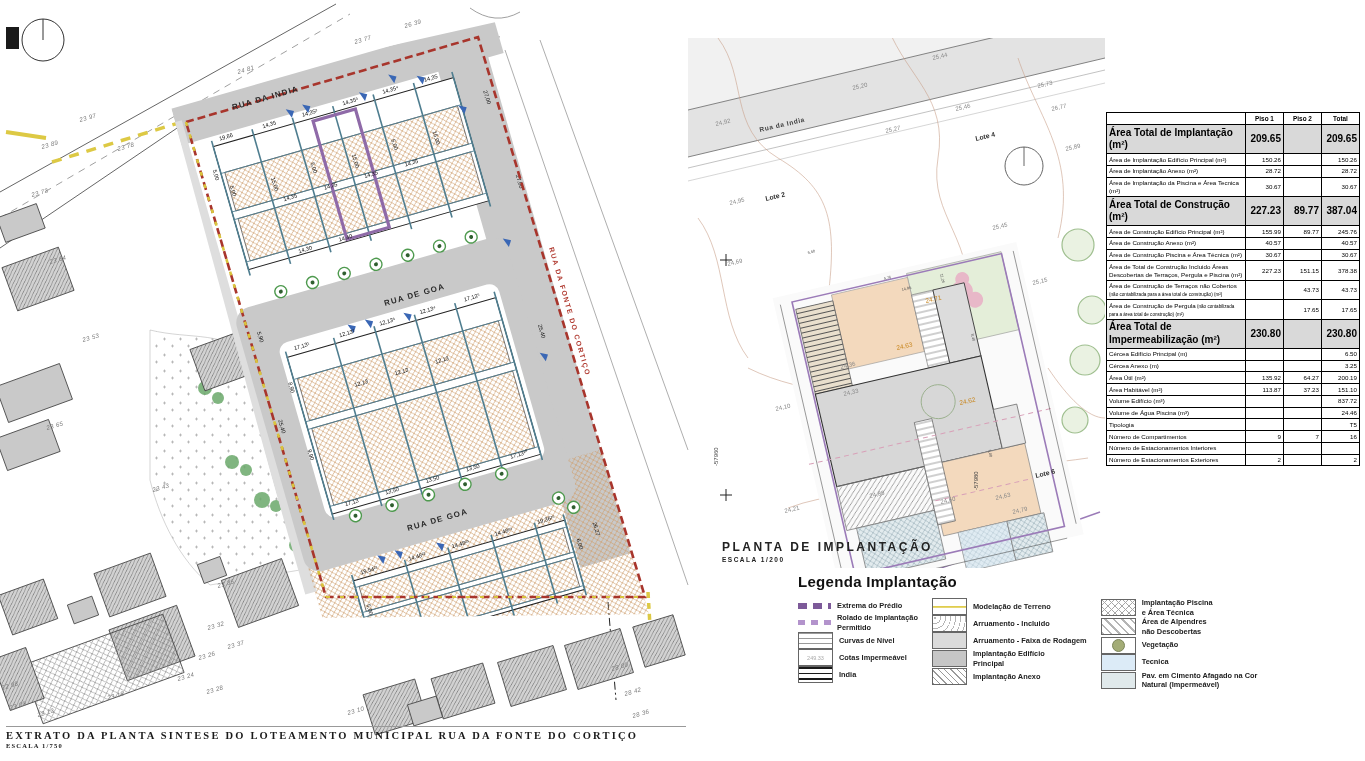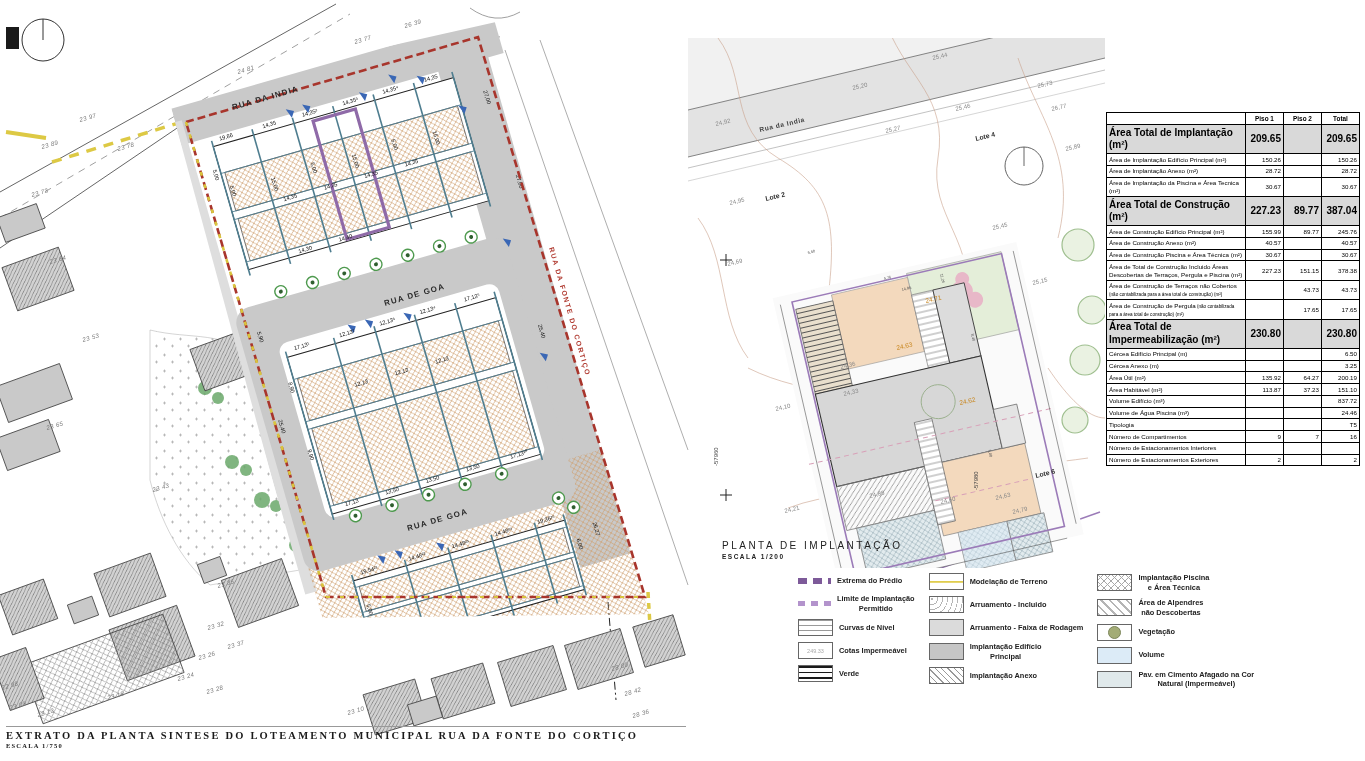--- a/index.html
+++ b/index.html
@@ -12,21 +12,21 @@
   .dim{font-size:5.6px;fill:#111;}
   .ctr{font-size:6px;fill:#8a8a8a;}
   .zl{font-size:6.5px;fill:#c8861e;}
   .lote{font-size:6.8px;fill:#333;font-weight:bold;}
   .coord{font-size:6px;fill:#444;}
   .tinyd{font-size:3.9px;fill:#555;}
   .streetm{font-size:6.6px;font-weight:bold;fill:#444;letter-spacing:.6px;}
 
   
   #mid-title{position:absolute;left:722px;top:540px;}
-  #mid-title .t1{font-size:10px;font-weight:normal;letter-spacing:2.5px;color:#222;}
+  #mid-title .t1{font-size:12px;font-weight:bold;letter-spacing:2.5px;color:#222;}
   #mid-title .t2{font-size:6.5px;font-weight:bold;letter-spacing:1.5px;color:#222;margin-top:2px;}
 
   
   #footer-title{position:absolute;left:6px;top:726px;width:680px;border-top:1px solid #999;padding-top:3px;font-family:Liberation Serif, serif;}
   #footer-title .t1{font-size:10.5px;font-weight:bold;letter-spacing:2.2px;color:#1a1a1a;white-space:nowrap;}
   #footer-title .t2{font-size:6.5px;font-weight:bold;letter-spacing:1.2px;color:#1a1a1a;margin-top:1px;}
 
   
   #areas-table{position:absolute;left:1106px;top:109px;width:254px;}
   #areas-table .ttl{background:#d6d6d6;border:1px solid #000;text-align:center;
@@ -36,21 +36,21 @@
   #areas-table th{text-align:center;font-weight:bold;font-size:6.4px;}
   #areas-table td.lb{text-align:left;}
   #areas-table td.v{text-align:right;width:33px;white-space:nowrap;}
   #areas-table tr.sec td{background:#d9d9d9;font-size:10px;font-weight:bold;}
   #areas-table .nt{font-size:4.6px;}
 
   
   #legend{position:absolute;left:798px;top:573px;width:565px;}
   #legend .lt{font-size:15px;font-weight:bold;color:#111;margin-bottom:8px;letter-spacing:.3px;}
   #legend .cols{display:flex;gap:14px;align-items:flex-start;}
-  #legend .col{display:flex;flex-direction:column;gap:6px;text-align:center;}
+  #legend .col{display:flex;flex-direction:column;}
   #legend .item{display:flex;align-items:center;gap:6px;}
   #legend .lab{font-size:7.4px;font-weight:bold;color:#222;white-space:pre-line;line-height:1.3;}
   .sw{width:33px;height:15px;flex:0 0 33px;border:1px solid #666;background:#fff;position:relative;
       display:flex;align-items:center;justify-content:center;}
   .sw.extrema{border:none;background-image:repeating-linear-gradient(90deg,#7d5a99 0 9px,transparent 9px 15px);
       background-size:33px 6px;background-position:0 5px;background-repeat:no-repeat;}
   .sw.limite{border:none;background-image:repeating-linear-gradient(90deg,#b393cc 0 7px,transparent 7px 13px);
       background-size:33px 5px;background-position:0 5px;background-repeat:no-repeat;}
   .sw.curvas{background-image:repeating-linear-gradient(180deg,#9a9a9a 0 1px,transparent 1px 5px);}
   .sw.cotas .swt{font-size:5.5px;color:#aaa;}
@@ -614,44 +614,45 @@
             <td class="lb">Número de Estacionamentos Exteriores</td>
             <td class="v">2</td>
             <td class="v"></td>
             <td class="v">2</td>
           </tr>
         </tbody>
     </table>
   </div>
 
   <div id="legend">
+    <div class="lt">Legenda Implantação</div>
     <div class="cols" id="legend-cols">
         <div class="col">
           <div class="item">
             <div class="sw extrema"></div>
             <div class="lab">Extrema do Prédio</div>
           </div>
           <div class="item">
             <div class="sw limite"></div>
-            <div class="lab">Limite de Implantação
+            <div class="lab">Rolado de Implantação
 Permitido</div>
           </div>
           <div class="item">
             <div class="sw curvas"></div>
             <div class="lab">Curvas de Nível</div>
           </div>
           <div class="item">
             <div class="sw cotas">
               <span class="swt">249.33</span>
             </div>
             <div class="lab">Cotas Impermeável</div>
           </div>
           <div class="item">
             <div class="sw muros"></div>
-            <div class="lab">Verde</div>
+            <div class="lab">India</div>
           </div>
         </div>
         <div class="col">
           <div class="item">
             <div class="sw modelacao"></div>
             <div class="lab">Modelação de Terreno</div>
           </div>
           <div class="item">
             <div class="sw passeio"></div>
             <div class="lab">Arruamento - Incluido</div>
@@ -682,21 +683,21 @@
 não Descobertas</div>
           </div>
           <div class="item">
             <div class="sw vegetacao">
               <span class="veg"></span>
             </div>
             <div class="lab">Vegetação</div>
           </div>
           <div class="item">
             <div class="sw piscina"></div>
-            <div class="lab">Volume</div>
+            <div class="lab">Tecnica</div>
           </div>
           <div class="item">
             <div class="sw cimento"></div>
             <div class="lab">Pav. em Cimento Afagado na Cor
 Natural (Impermeável)</div>
           </div>
         </div>
       </div>
   </div>
 

